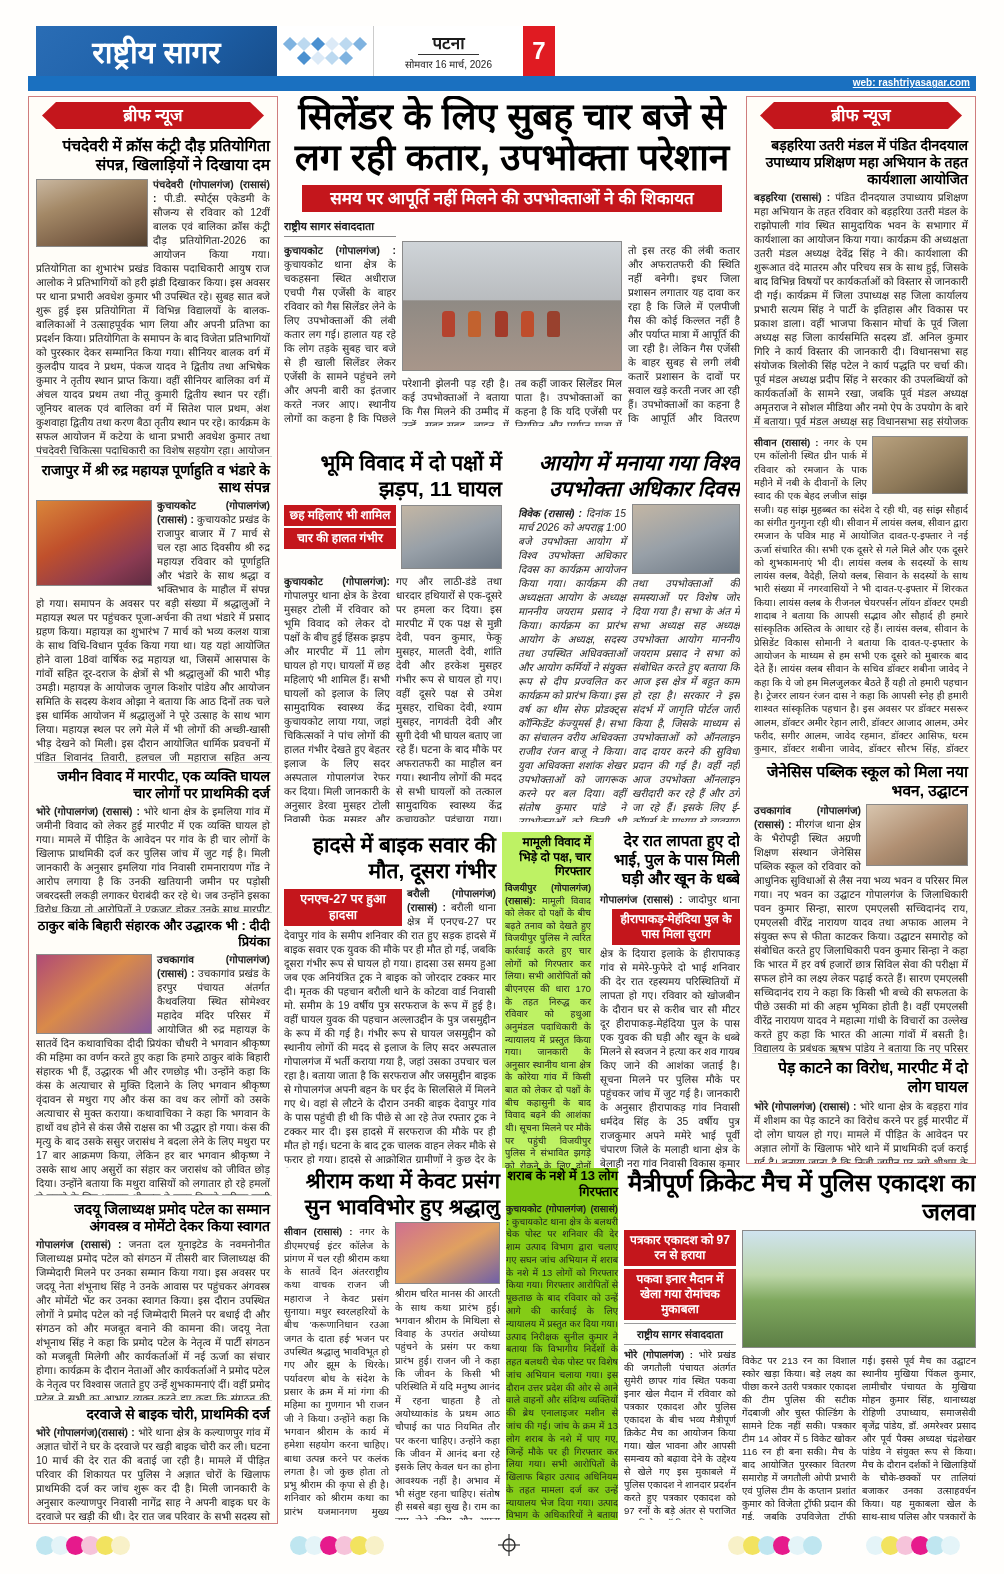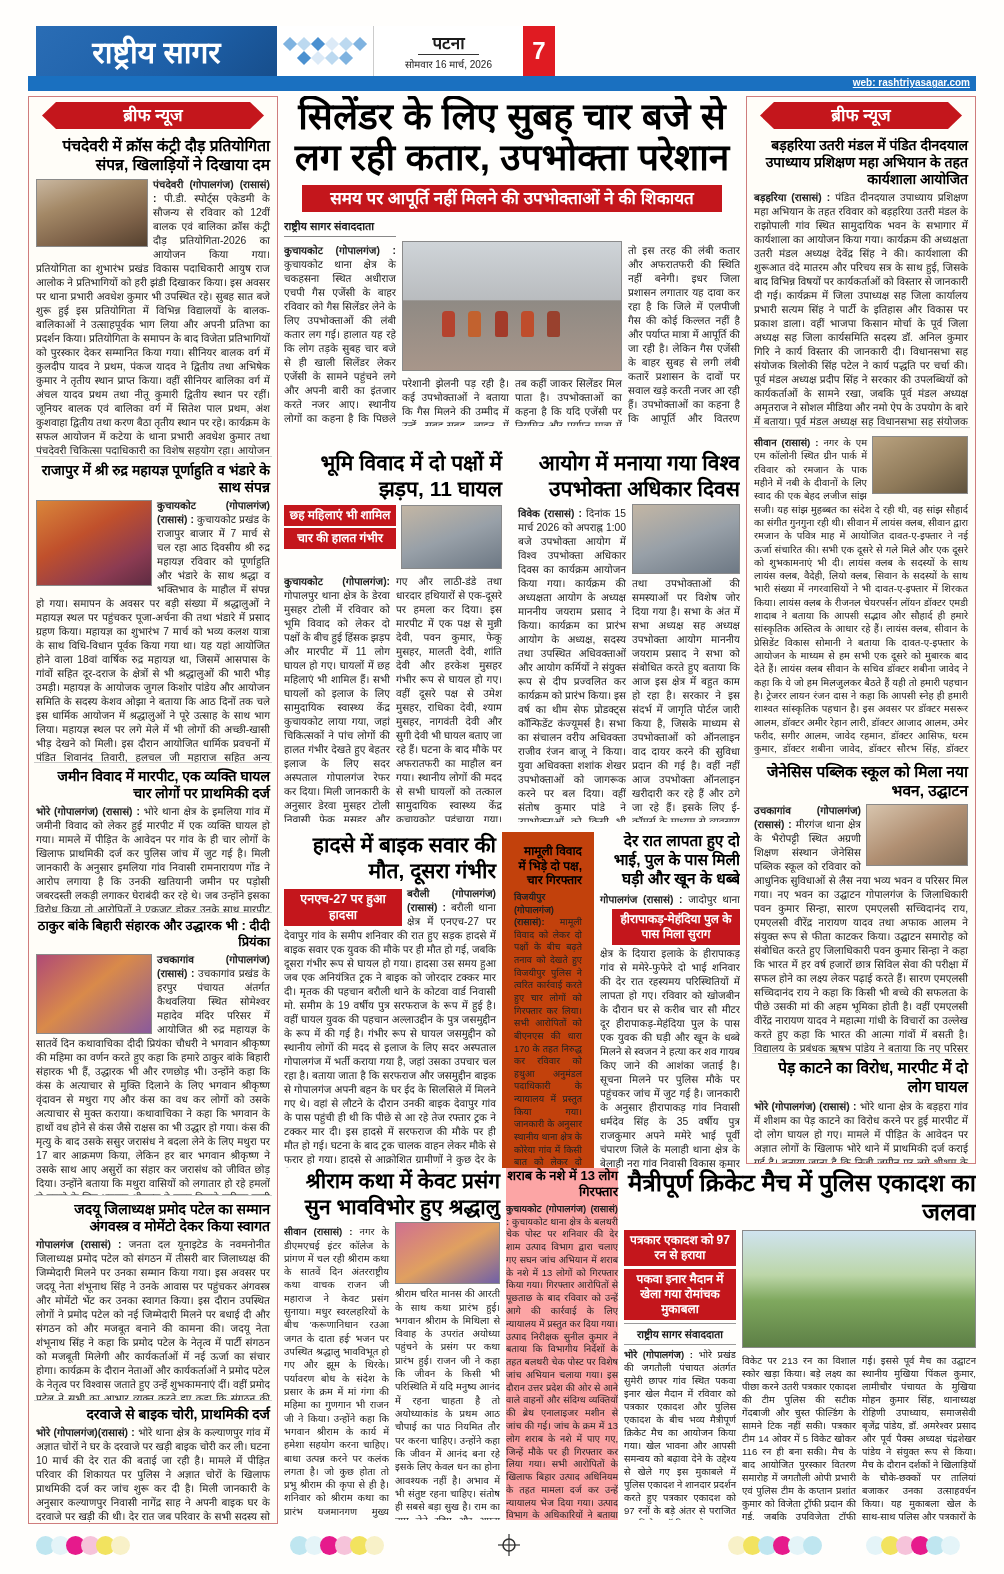--- a/index.html
+++ b/index.html
@@ -66,33 +66,33 @@
   .main-hl { font-size:37px; font-weight:bold; text-align:center; line-height:1.12; color:#000; }
   .main-sub { margin:6px 18px 4px; font-size:17px; }
   .main-byline { font-weight:bold; font-size:11px; border-bottom:1px solid #888; padding:2px 0 3px; width:112px; }
   .main-body { display:flex; gap:6px; margin-top:4px; }
   .mcol { width:112px; }
   .mphoto-col { width:220px; }
   .mcaps { display:flex; gap:6px; margin-top:3px; }
   .mcaps .bd { width:107px; }
 
   .row2 { display:flex; gap:16px; margin-top:24px; height:372px; overflow:hidden; }
-  .bhumi { width:218px; } .aayog { flex:1; } .hl-21 { font-size:21px; }
+  .bhumi { width:218px; } .aayog { flex:1;font-style:italic; } .hl-21 { font-size:21px; }
   .subrow { display:flex; gap:5px; margin-top:4px; align-items:flex-start; }
   .cols2 { display:flex; gap:6px; margin-top:3px; }
   .cols2 > div { flex:1; }
 
   .row3 { display:flex; gap:6px; margin-top:10px; height:352px; overflow:hidden; }
   .hadsa { width:212px; } 
-  .mamuli { width:92px; background:#c2410c; padding:12px; }
+  .mamuli { width:92px; background:#bef264; padding:3px; }
   .lapata { flex:1; }
   .inset-red { float:left; width:118px; margin:2px 5px 2px 0; font-size:12.5px; }
   .inset-red2 { float:right; width:128px; margin:2px 0 2px 5px; font-size:12px; }
 
-  .shriram { width:216px; } .sharab { width:112px; background:#fca5a5; } .cricket { flex:1; }
+  .shriram { width:216px; } .sharab { width:112px; background:#84cc16; } .cricket { flex:1; }
   .crk-row { display:flex; gap:6px; margin-top:3px; }
   .crk-left { width:112px; }
   .crk-right { flex:1; }
   .crk-cols { display:flex; gap:6px; margin-top:3px; }
   .crk-cols .bd { flex:1; }
 
   
   #footer { position:absolute; left:28px; bottom:12px; width:948px; height:30px; }
   .dots { position:absolute; top:4px; display:flex; }
   .dot { width:19px; height:19px; border-radius:50%; margin-right:-4px; }

